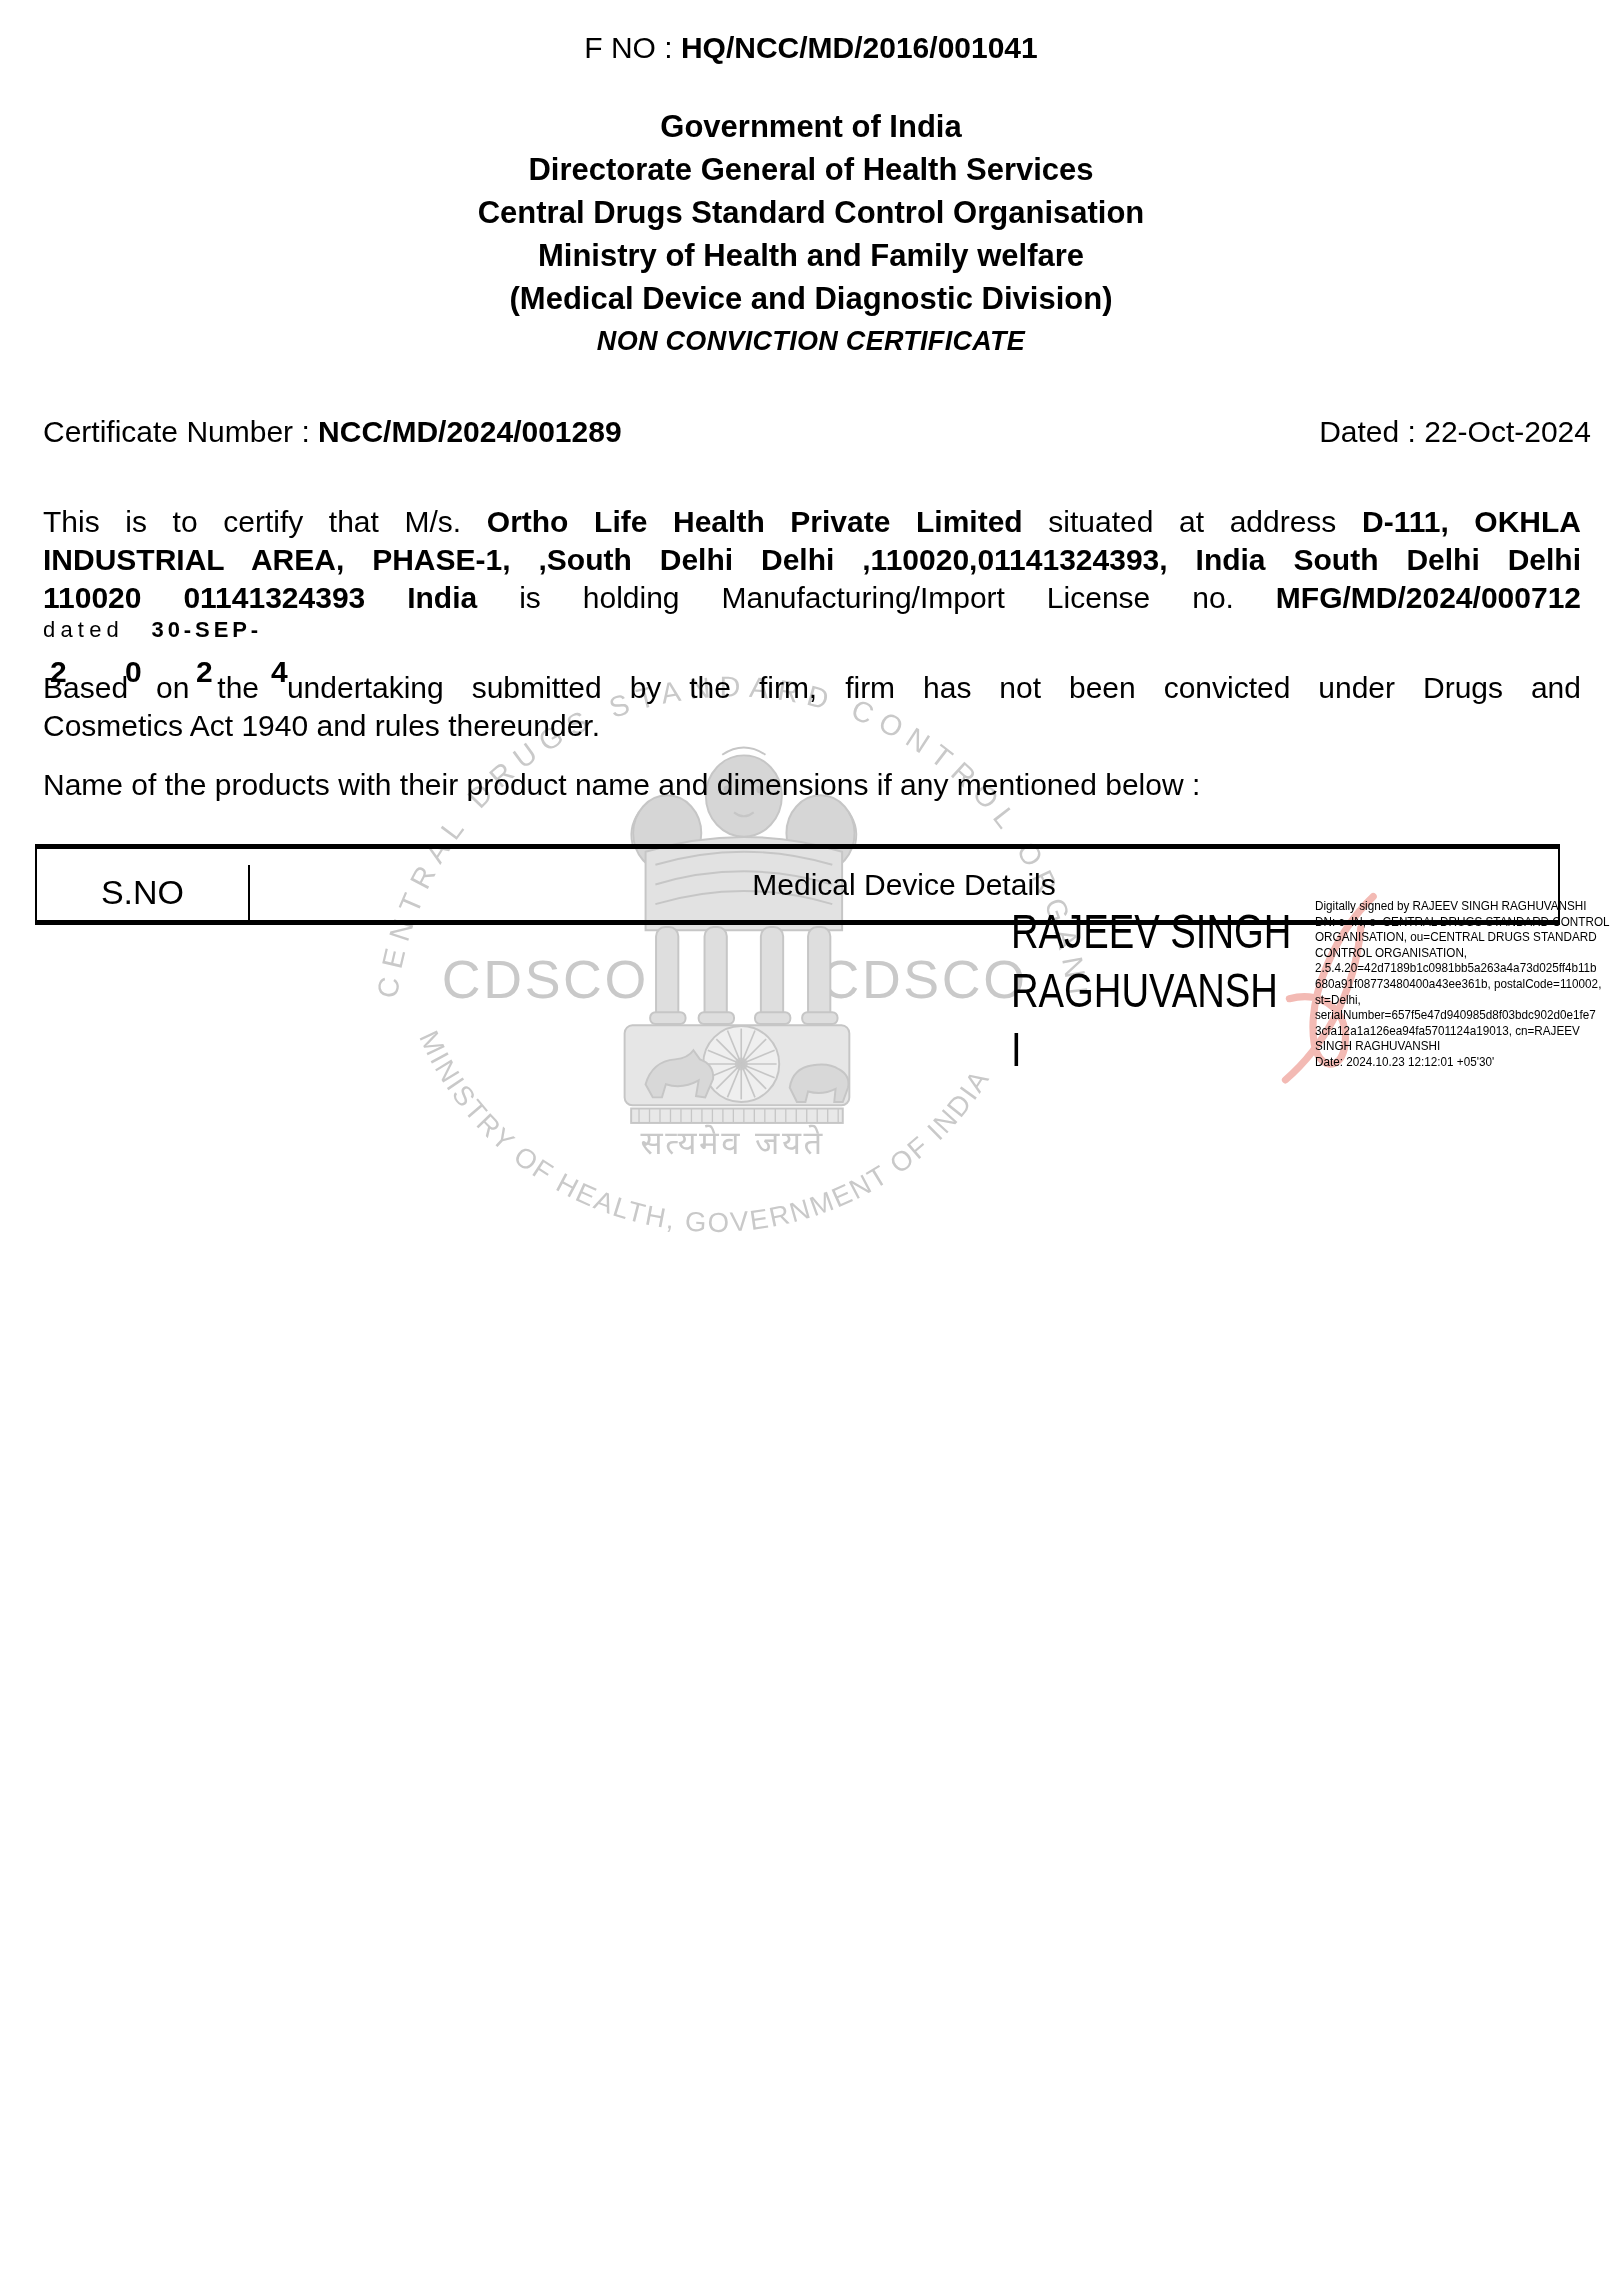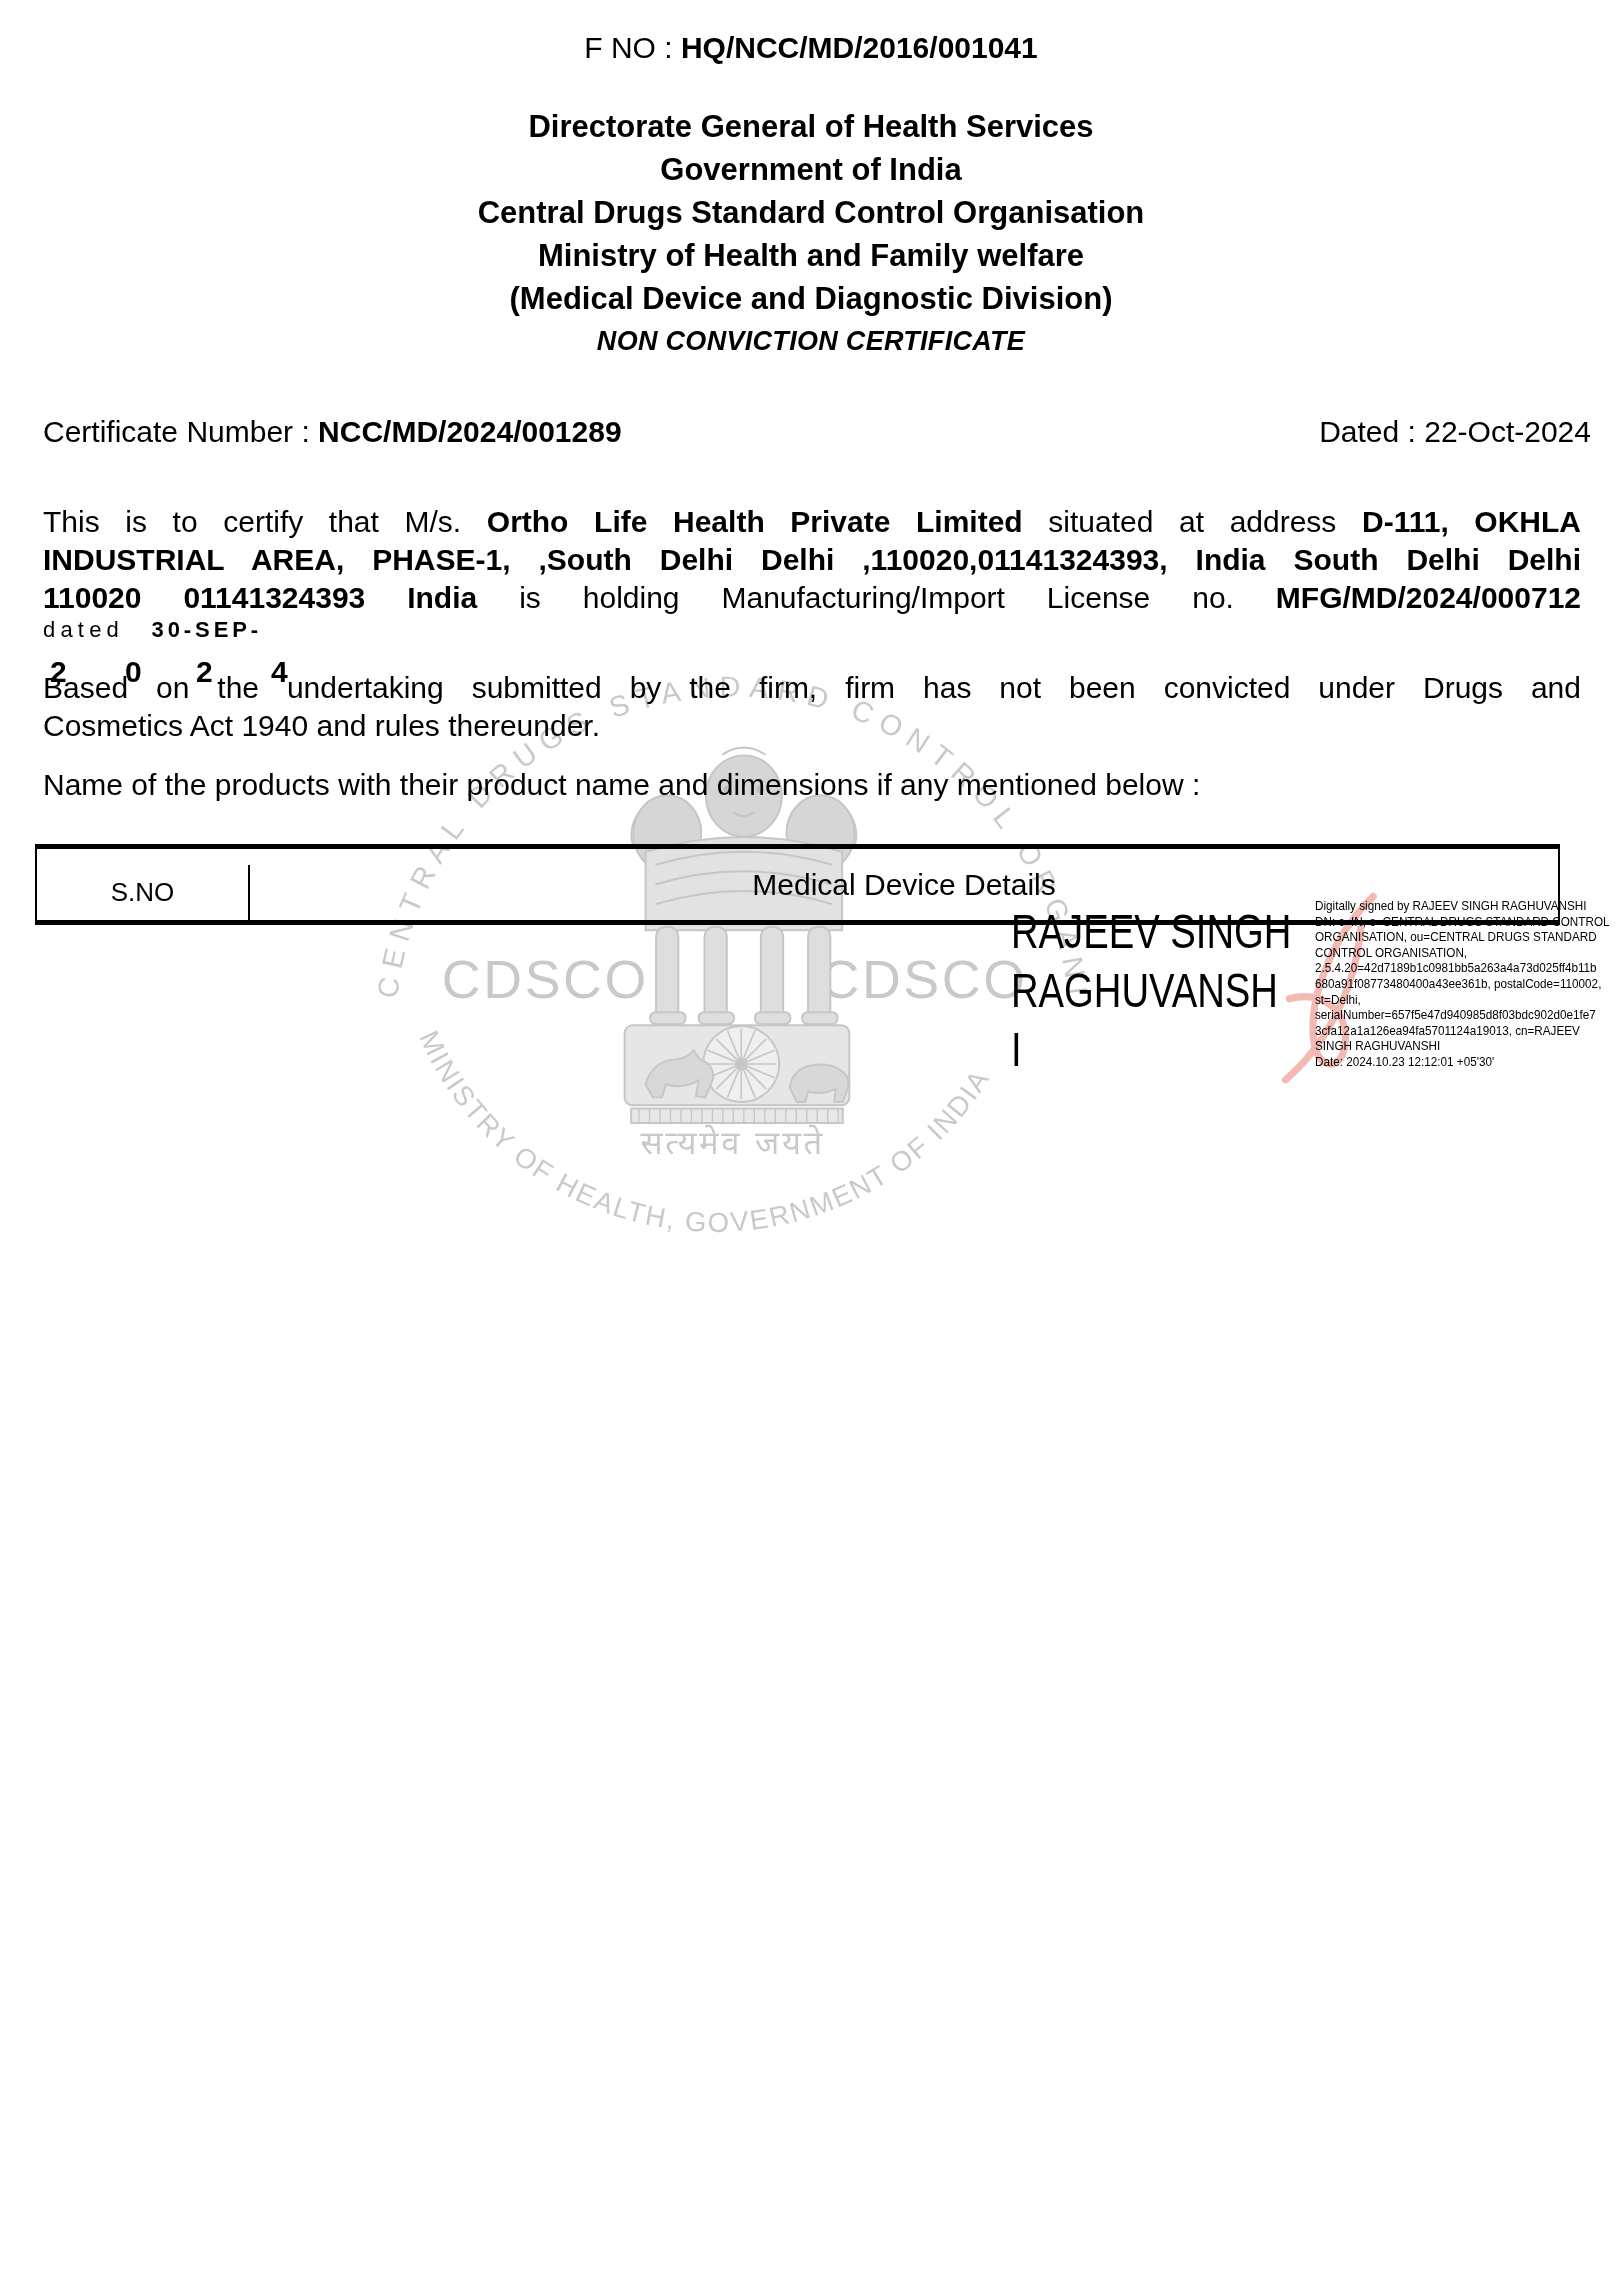--- a/index.html
+++ b/index.html
@@ -49,21 +49,21 @@
   
   .dev-table{
     position:absolute;left:35px;top:844px;width:1525px;height:81px;
     border-top:5.2px solid #000;border-bottom:5.2px solid #000;
     border-left:2.6px solid #000;border-right:2.6px solid #000;
     box-sizing:border-box;
     display:flex;z-index:2;background:transparent;
   }
   .dev-table .col1{
     width:213px;border-right:2.6px solid #000;box-sizing:border-box;
-    display:flex;align-items:center;justify-content:center;font-size:26px;margin-top:16px;
+    display:flex;align-items:center;justify-content:center;font-size:34px;margin-top:16px;
   }
   .dev-table .col2{
     flex:1;display:flex;align-items:center;justify-content:center;font-size:30px;
   }
 
   
   .bigname{
     left:1011px;top:902px;
     font-size:49px;line-height:59px;
     white-space:pre-line;
@@ -178,22 +178,22 @@
       <path d="M 150 10 C 95 62, 48 160, 60 235 C 66 272, 98 278, 106 242 C 116 188, 76 152, 22 166"></path>
       <path d="M 16 290 C 72 242, 122 160, 131 58"></path>
     </g>
   </svg>
 
   <div class="txt fno">
     <span>F NO : </span><b>HQ/NCC/MD/2016/001041</b>
   </div>
 
   <div class="txt hdr">
+    <div class="hline">Government of India</div>
     <div class="hline">Directorate General of Health Services</div>
-    <div class="hline">Government of India</div>
     <div class="hline">Central Drugs Standard Control Organisation</div>
     <div class="hline">Ministry of Health and Family welfare</div>
     <div class="hline">(Medical Device and Diagnostic Division)</div>
     <div class="ctype">NON CONVICTION CERTIFICATE</div>
   </div>
 
   <div class="txt certrow">
     <span class="dated">Dated : 22-Oct-2024</span>
     <span>Certificate Number : </span><span class="cnum">NCC/MD/2024/001289</span>
   </div>

